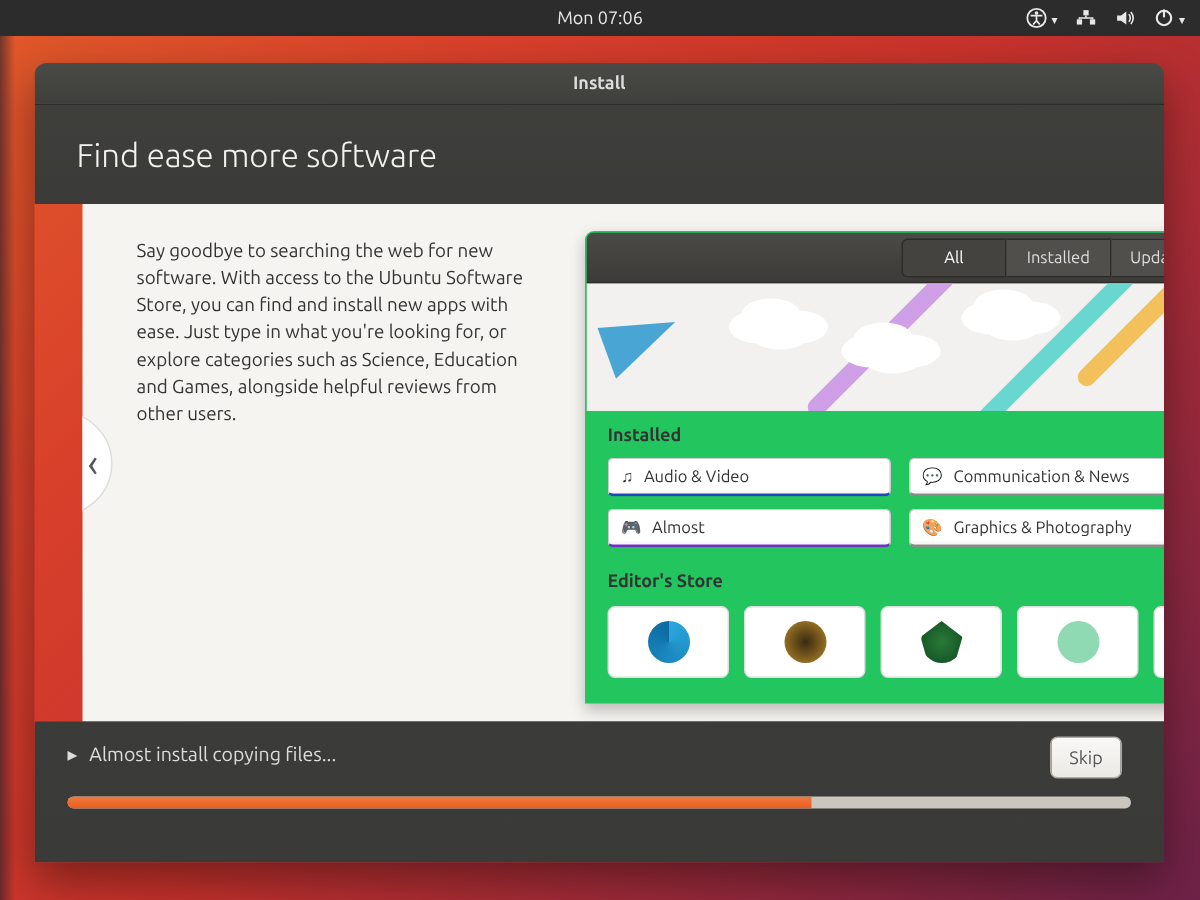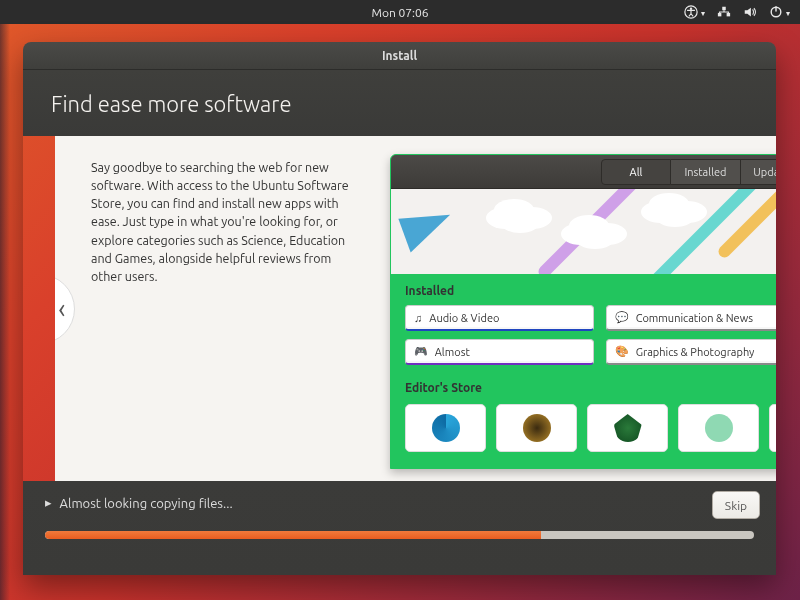--- a/index.html
+++ b/index.html
@@ -106,21 +106,21 @@
   .pickcard { flex: 1; height: 48px; border: 1px solid #ddd; border-radius: 5px; background:#fff; display:flex; align-items:center; justify-content:center; }
   .pickcard .ic { width: 28px; height: 28px; border-radius: 50%; }
 
   
   .footer {
     height: 94px; background: linear-gradient(#3b3b39, #3a3a38);
     color: #ddd; position: relative;
   }
   .footer .line1 { position: absolute; left: 22px; top: 14px; font-size: 13px; display: flex; align-items: center; gap: 8px; }
   .footer .skip {
-    position: absolute; right: 16px; top: 10px; width: 48px; height: 28px;
+    position: absolute; right: 28px; top: 10px; width: 48px; height: 28px;
     background: linear-gradient(#f9f8f6,#eceae5); border: 1px solid #b0aba3; border-radius: 5px;
     color: #555; font-size: 12px; display: flex; align-items: center; justify-content: center;
   }
   .progress {
     position: absolute; left: 22px; right: 22px; top: 50px; height: 8px;
     background: #c9c6c0; border-radius: 4px; overflow: hidden;
   }
   .progress .fill { height: 100%; background: linear-gradient(#f07a3c,#e85d20); width: 70%; border-radius: 4px 0 0 4px; }
 
   
@@ -238,21 +238,21 @@
             <div class="ic" style="background:#8fd9b3;"></div>
           </div>
         <div class="pickcard" style="flex:0.3"></div>
       </div>
     </div>
   </div>
 
   <div class="footer">
     <div class="line1">
       <span>▸</span>
-      <span>Almost looking copying files...</span>
+      <span>Almost install copying files...</span>
     </div>
     <div class="skip">
       <span>Skip</span>
     </div>
     <div class="progress">
       <div class="fill" style="width: 70%;"></div>
     </div>
   </div>
 </div>
 

